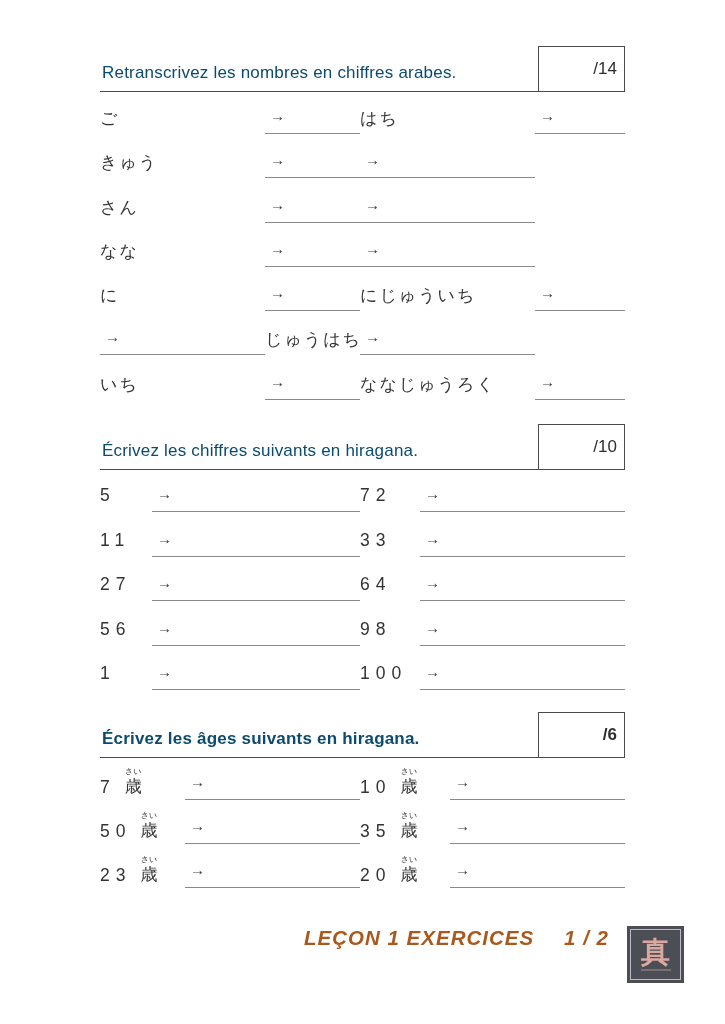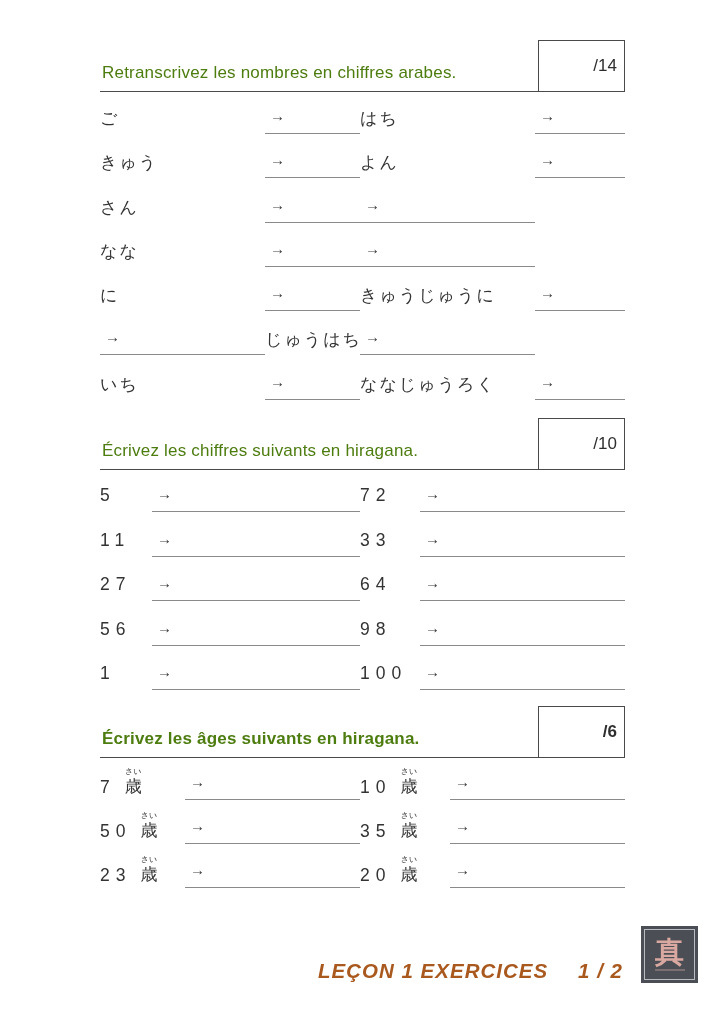--- a/index.html
+++ b/index.html
@@ -18,29 +18,29 @@
   .sec-header {
     position: relative;
     height: 45px;
     border-bottom: 1px solid #4a4a4a;
   }
   .sec-title {
     position: absolute;
     left: 2px;
     bottom: 8px;
     font-size: 17px;
-    color: #4d7c0f;
+    color: #0c4a6e;
     letter-spacing: 0.2px;
   }
   .score-box {
     position: absolute;
     right: 0;
     bottom: -1px;
     width: 87px;
-    height: 52px;
+    height: 46px;
     border: 1px solid #4a4a4a;
     background: #ffffff;
     display: flex;
     align-items: center;
     justify-content: flex-end;
     padding-right: 7px;
     font-size: 17px;
     color: #2e2e2e;
   }
 
@@ -83,24 +83,24 @@
   .kanji { font-size: 17px; letter-spacing: 0; }
 
   .sec2-header { margin-top: 15px; }
   .sec3-header { margin-top: 12px; font-weight: bold; }
 
   
   .footer {
     position: absolute;
     top: 926px;
     left: 100px;
-    right: 27px;
+    right: 41px;
     display: flex;
     justify-content: flex-end;
-    align-items: flex-end;
+    align-items: flex-start;
   }
   .footer-text {
     font-style: italic;
     font-weight: bold;
     font-size: 20.5px;
     color: #a9591d;
     letter-spacing: 1px;
     white-space: nowrap;
   }
   .page-num { margin-left: 30px; }
@@ -157,21 +157,20 @@
           <div class="answer">
             <span class="arrow">→</span>
           </div>
         </div>
 
         <div class="row">
           <div class="label">きゅう</div>
           <div class="answer">
             <span class="arrow">→</span>
           </div>
-          <div class="label">よん</div>
           <div class="answer">
             <span class="arrow">→</span>
           </div>
         </div>
 
         <div class="row">
           <div class="label">さん</div>
           <div class="answer">
             <span class="arrow">→</span>
           </div>
@@ -188,21 +187,21 @@
           <div class="answer">
             <span class="arrow">→</span>
           </div>
         </div>
 
         <div class="row">
           <div class="label">に</div>
           <div class="answer">
             <span class="arrow">→</span>
           </div>
-          <div class="label">きゅうじゅうに</div>
+          <div class="label">にじゅういち</div>
           <div class="answer">
             <span class="arrow">→</span>
           </div>
         </div>
 
         <div class="row">
           <div class="answer">
             <span class="arrow">→</span>
           </div>
           <div class="label">じゅうはち</div>

